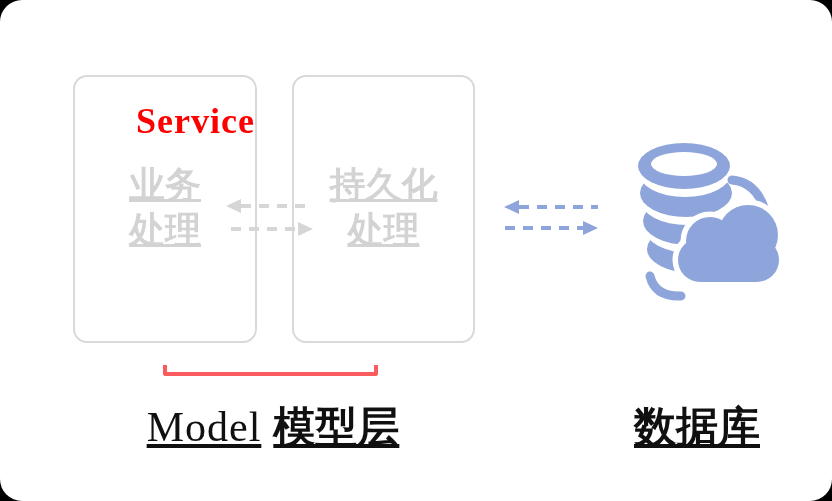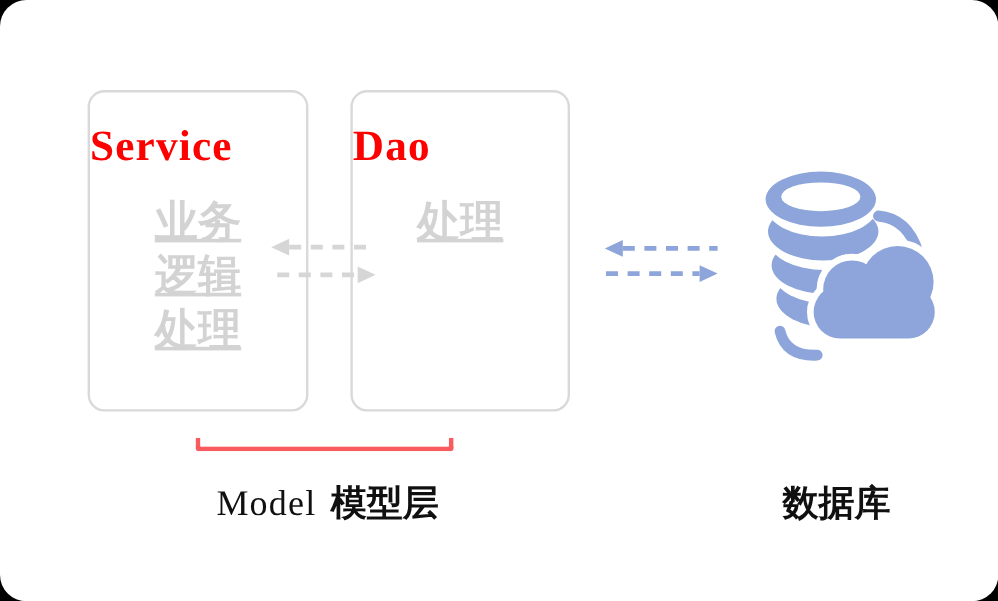--- a/index.html
+++ b/index.html
@@ -10,64 +10,63 @@
     font-family: "Liberation Serif", "DejaVu Serif", serif;
   }
   .layer-box {
     position: absolute; top: 75px; width: 184px; height: 268px;
     border: 2px solid #d9d9d9; border-radius: 14px; background: #fff;
   }
   #service-box { left: 73px; }
   #dao-box { left: 292px; width: 183px; }
   .box-title {
     position: absolute; top: 23px; left: 0; right: 0;
-    text-align: left; color: #fe0000;
+    text-align: right; color: #fe0000;
     font-size: 36px; font-weight: 700; letter-spacing: 1px;
   }
   .box-body {
     position: absolute; top: 86px; left: 0; right: 0;
     text-align: center; color: #d3d3d3;
     font-size: 36px; font-weight: 700; line-height: 45px; text-decoration: underline;
   }
   .arrows-svg { position: absolute; }
   #service-dao-arrows { left: 220px; top: 192px; }
   #dao-db-arrows { left: 498px; top: 193px; }
   #db-icon { position: absolute; left: 636px; top: 138px; }
   .bracket {
     position: absolute; left: 163px; top: 365px; width: 215px; height: 11px;
     border-left: 4px solid #f95b5e; border-right: 4px solid #f95b5e;
     border-bottom: 4px solid #f95b5e;
     border-bottom-left-radius: 3px; border-bottom-right-radius: 3px;
   }
   .caption {
     position: absolute; top: 399px; color: #101010;
-    font-size: 30px; text-align: center; white-space: nowrap;
+    font-size: 42px; text-align: center; white-space: nowrap; text-decoration: underline;
   }
   #model-caption { left: 123px; width: 300px; }
   #db-caption { left: 587px; width: 220px; font-weight: 700; text-align: center; }
   .caption .latin { font-weight: 400; letter-spacing: 1px; }
   .caption .cjk { font-weight: 700; margin-left: 12px; }
 </style>
 </head>
 <body>
 
 <div class="canvas">
 
   <div class="layer-box" id="service-box">
     <div class="box-title">Service</div>
     <div class="box-body">
       <div>业务</div>
-      <div>逻辑</div>
       <div>处理</div>
     </div>
   </div>
 
   <div class="layer-box" id="dao-box">
-    <div class="box-title">Dao</div>
     <div class="box-body">
+      <div>持久化</div>
       <div>处理</div>
     </div>
   </div>
 
   <svg class="arrows-svg" id="service-dao-arrows" width="100" height="46" viewBox="0 0 100 46">
     <g stroke="#d6d6d6" fill="#d6d6d6">
       <line x1="21" y1="14" x2="93" y2="14" stroke-width="4" stroke-dasharray="10 8"></line>
       <polygon points="6,14 21,7 21,21" stroke="none"></polygon>
       <line x1="11" y1="37" x2="78" y2="37" stroke-width="4" stroke-dasharray="10 8"></line>
       <polygon points="93,37 78,30 78,44" stroke="none"></polygon>

